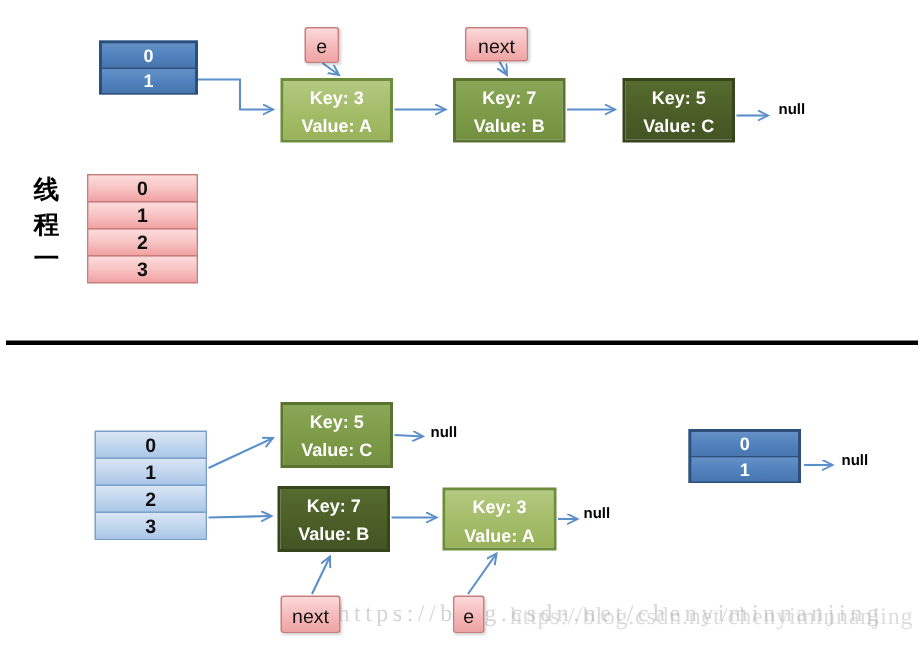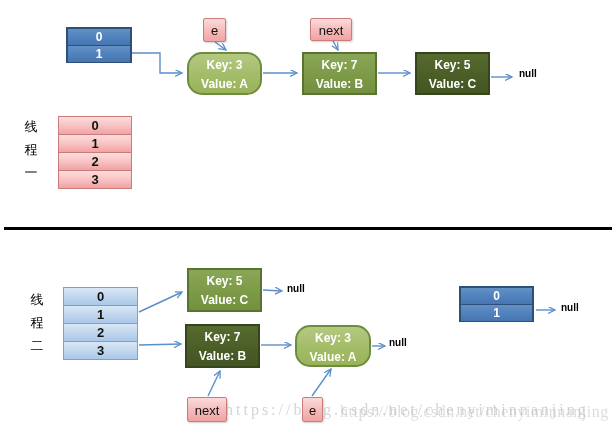--- a/index.html
+++ b/index.html
@@ -29,32 +29,32 @@
   .trow.blue{
     background:linear-gradient(180deg,#d9e6f5 0%,#c2d7ee 50%,#a9c7e8 100%);
     border-color:var(--light-blue-border);
   }
   
   .node{
     width:75px;height:43px;z-index:2;border:2px solid;color:#fff;font-weight:bold;font-size:12px;
     text-align:center;padding-top:2px;line-height:19px;
   }
   .node span{display:block;}
-  .g-light{background:linear-gradient(180deg,#b4c981 0%,#a3bc68 55%,#99b25a 100%);border-color:var(--green-light-border);border-radius:15px;}
+  .g-light{background:linear-gradient(180deg,#b4c981 0%,#a3bc68 55%,#99b25a 100%);border-color:var(--green-light-border);}
   .g-mid{background:linear-gradient(180deg,#8aa757 0%,#7c9a47 55%,#72903f 100%);border-color:var(--green-medium-border);}
   .g-dark{background:linear-gradient(180deg,#556b2e 0%,#4b5e27 55%,#435523 100%);border-color:var(--green-dark-border);}
   
   .ptr{
     z-index:2;border:1px solid var(--pink-border);border-radius:2px;color:#111;font-size:13px;
     text-align:center;background:linear-gradient(180deg,#fcdada 0%,#f6bcbc 50%,#f0a4a4 100%);
     box-shadow:1px 1px 2px rgba(0,0,0,0.18);
   }
   .null-label{z-index:2;font-weight:bold;font-size:10px;color:#000;}
   .thread-label{
-    z-index:2;width:20px;font-weight:normal;font-size:13px;line-height:23px;color:#000;
+    z-index:2;width:20px;font-weight:bold;font-size:17px;line-height:23px;color:#000;
     word-break:break-all;text-align:center;
   }
   .divider{left:4px;top:227px;width:608px;height:3px;background:#000;z-index:2;}
   .arrows{position:absolute;left:0;top:0;z-index:1;pointer-events:none;}
   .watermark{
     z-index:0;color:#b3b3b3;font-family:"Liberation Serif",serif;font-size:16px;white-space:nowrap;
   }
   .wm1{letter-spacing:3px;opacity:.55;}
   .wm2{letter-spacing:.5px;opacity:.45;}
 </style>
@@ -116,21 +116,20 @@
 
   <div class="abs htable" style="left:58px;top:116px;width:74px;">
     <div class="trow pink">0</div>
     <div class="trow pink">1</div>
     <div class="trow pink">2</div>
     <div class="trow pink">3</div>
   </div>
 
   <div class="abs divider"></div>
 
-  <div class="abs thread-label" style="left:27px;top:288px;">线程二</div>
 
   <div class="abs htable" style="left:63px;top:287px;width:75px;">
     <div class="trow blue">0</div>
     <div class="trow blue">1</div>
     <div class="trow blue">2</div>
     <div class="trow blue">3</div>
   </div>
 
   <div class="abs node g-mid" style="left:187px;top:268px;height:44px;">
     <span>Key: 5</span>

